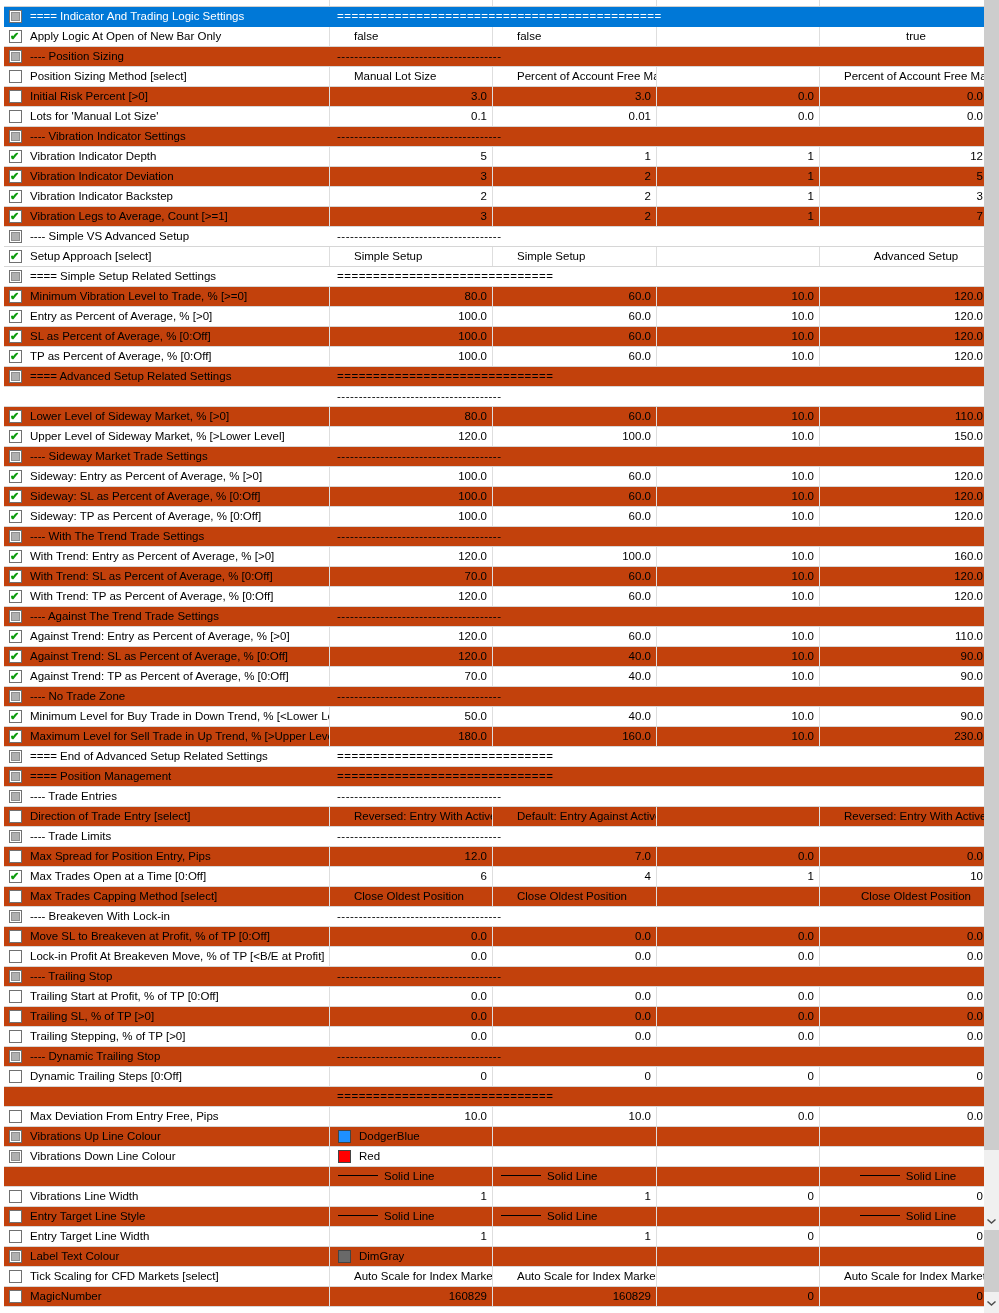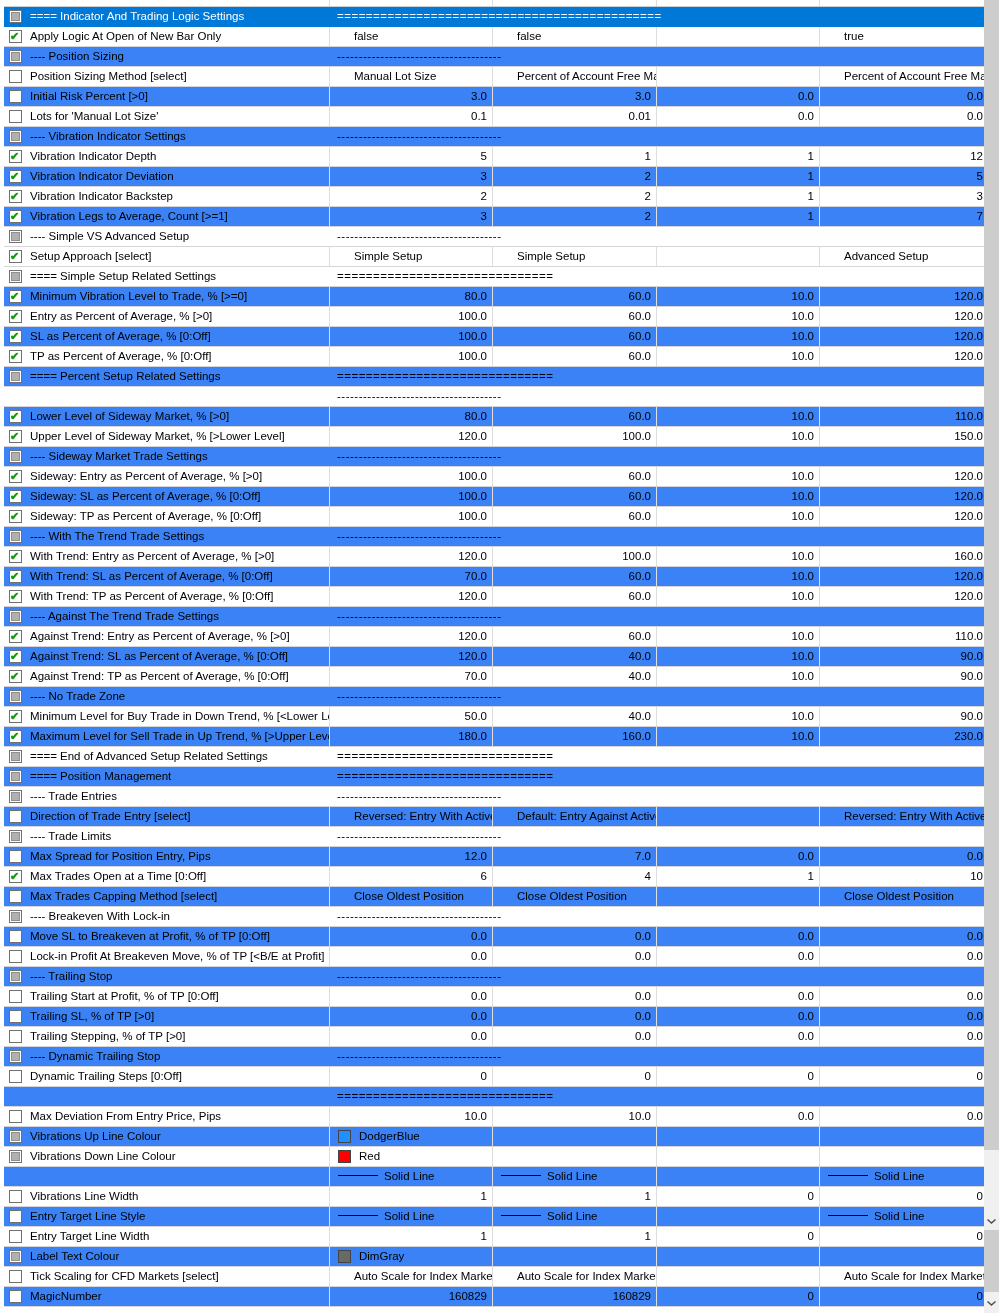--- a/index.html
+++ b/index.html
@@ -8,28 +8,28 @@
     background:#ffffff;
     font-family:"Liberation Sans", sans-serif;
     font-size:11.5px;color:#000;
   }
   #table-area{position:absolute;left:4px;top:0;width:984px;height:1313px;background:#fff;}
   
   #top-sliver{position:absolute;left:0;top:0;width:984px;height:7px;background:#fff;border-bottom:1px solid #cfcfcf;box-sizing:border-box;}
   .vsep{position:absolute;top:0;bottom:0;width:1px;background:#dedede;}
   #rows{position:absolute;left:0;top:7px;width:984px;}
   .row{position:relative;width:984px;height:20px;box-sizing:border-box;border-bottom:1px solid #d6d6d6;background:#fff;}
-  .row.shaded{background:#3b82f6;}
+  .row.shaded{background:#c2410c;}
   .row.sel{background:#0078d7;color:#fff;border-bottom-color:#0078d7;}
   .cell{position:absolute;top:0;height:19px;line-height:19px;overflow:hidden;white-space:nowrap;box-sizing:border-box;}
   .c-name{left:0;width:325px;padding-left:26px;}
   .c-val {left:325px;width:163px;}
   .c-start{left:488px;width:164px;}
   .c-step{left:652px;width:163px;}
-  .c-stop{left:815px;width:169px;}
+  .c-stop{left:815px;width:169px;text-align:center;}
   .bord{border-left:1px solid #dedede;}
   .num{text-align:right;padding-right:5px;}
   .txt{padding-left:24px;}
   .section-cell{left:325px;width:659px;padding-left:8px;letter-spacing:0.5px;}
   
   .cb{position:absolute;left:5px;top:3px;width:13px;height:13px;background:#fff;border:1px solid #707070;box-sizing:border-box;}
   .cb.section::after{content:"";position:absolute;left:1px;top:1px;right:1px;bottom:1px;background:#b0b0b0;border:1px solid #8f8f8f;box-sizing:border-box;}
   .cb.checked::after{content:"\2714";position:absolute;left:0px;top:-1px;width:11px;height:11px;color:#0d9b0d;font-size:11px;font-weight:bold;line-height:13px;}
   
   .lsample{display:inline-block;width:40px;height:0;border-top:1px solid #000;margin:0 6px 3px 8px;vertical-align:middle;}
@@ -157,21 +157,21 @@
         <div class="cell c-stop bord num">120.0</div>
       </div>
       <div class="row">
         <div class="cell c-name"><span class="cb checked"></span><span>TP as Percent of Average, % [0:Off]</span></div>
         <div class="cell c-val bord num">100.0</div>
         <div class="cell c-start bord num">60.0</div>
         <div class="cell c-step bord num">10.0</div>
         <div class="cell c-stop bord num">120.0</div>
       </div>
       <div class="row shaded">
-        <div class="cell c-name"><span class="cb section"></span><span>==== Percent Setup Related Settings</span></div>
+        <div class="cell c-name"><span class="cb section"></span><span>==== Advanced Setup Related Settings</span></div>
         <div class="cell section-cell txt">==============================</div>
       </div>
       <div class="row">
         <div class="cell section-cell txt">--------------------------------------</div>
       </div>
       <div class="row shaded">
         <div class="cell c-name"><span class="cb checked"></span><span>Lower Level of Sideway Market, % [&gt;0]</span></div>
         <div class="cell c-val bord num">80.0</div>
         <div class="cell c-start bord num">60.0</div>
         <div class="cell c-step bord num">10.0</div>
@@ -372,21 +372,21 @@
         <div class="cell c-name"><span class="cb unchecked"></span><span>Dynamic Trailing Steps [0:Off]</span></div>
         <div class="cell c-val bord num">0</div>
         <div class="cell c-start bord num">0</div>
         <div class="cell c-step bord num">0</div>
         <div class="cell c-stop bord num">0</div>
       </div>
       <div class="row shaded">
         <div class="cell section-cell txt">==============================</div>
       </div>
       <div class="row">
-        <div class="cell c-name"><span class="cb unchecked"></span><span>Max Deviation From Entry Price, Pips</span></div>
+        <div class="cell c-name"><span class="cb unchecked"></span><span>Max Deviation From Entry Free, Pips</span></div>
         <div class="cell c-val bord num">10.0</div>
         <div class="cell c-start bord num">10.0</div>
         <div class="cell c-step bord num">0.0</div>
         <div class="cell c-stop bord num">0.0</div>
       </div>
       <div class="row shaded">
         <div class="cell c-name"><span class="cb section"></span><span>Vibrations Up Line Colour</span></div>
         <div class="cell c-val bord"><span class="swatch" style="background: rgb(30, 144, 255);"></span>DodgerBlue</div>
         <div class="cell c-start bord txt"></div>
         <div class="cell c-step bord txt"></div>

